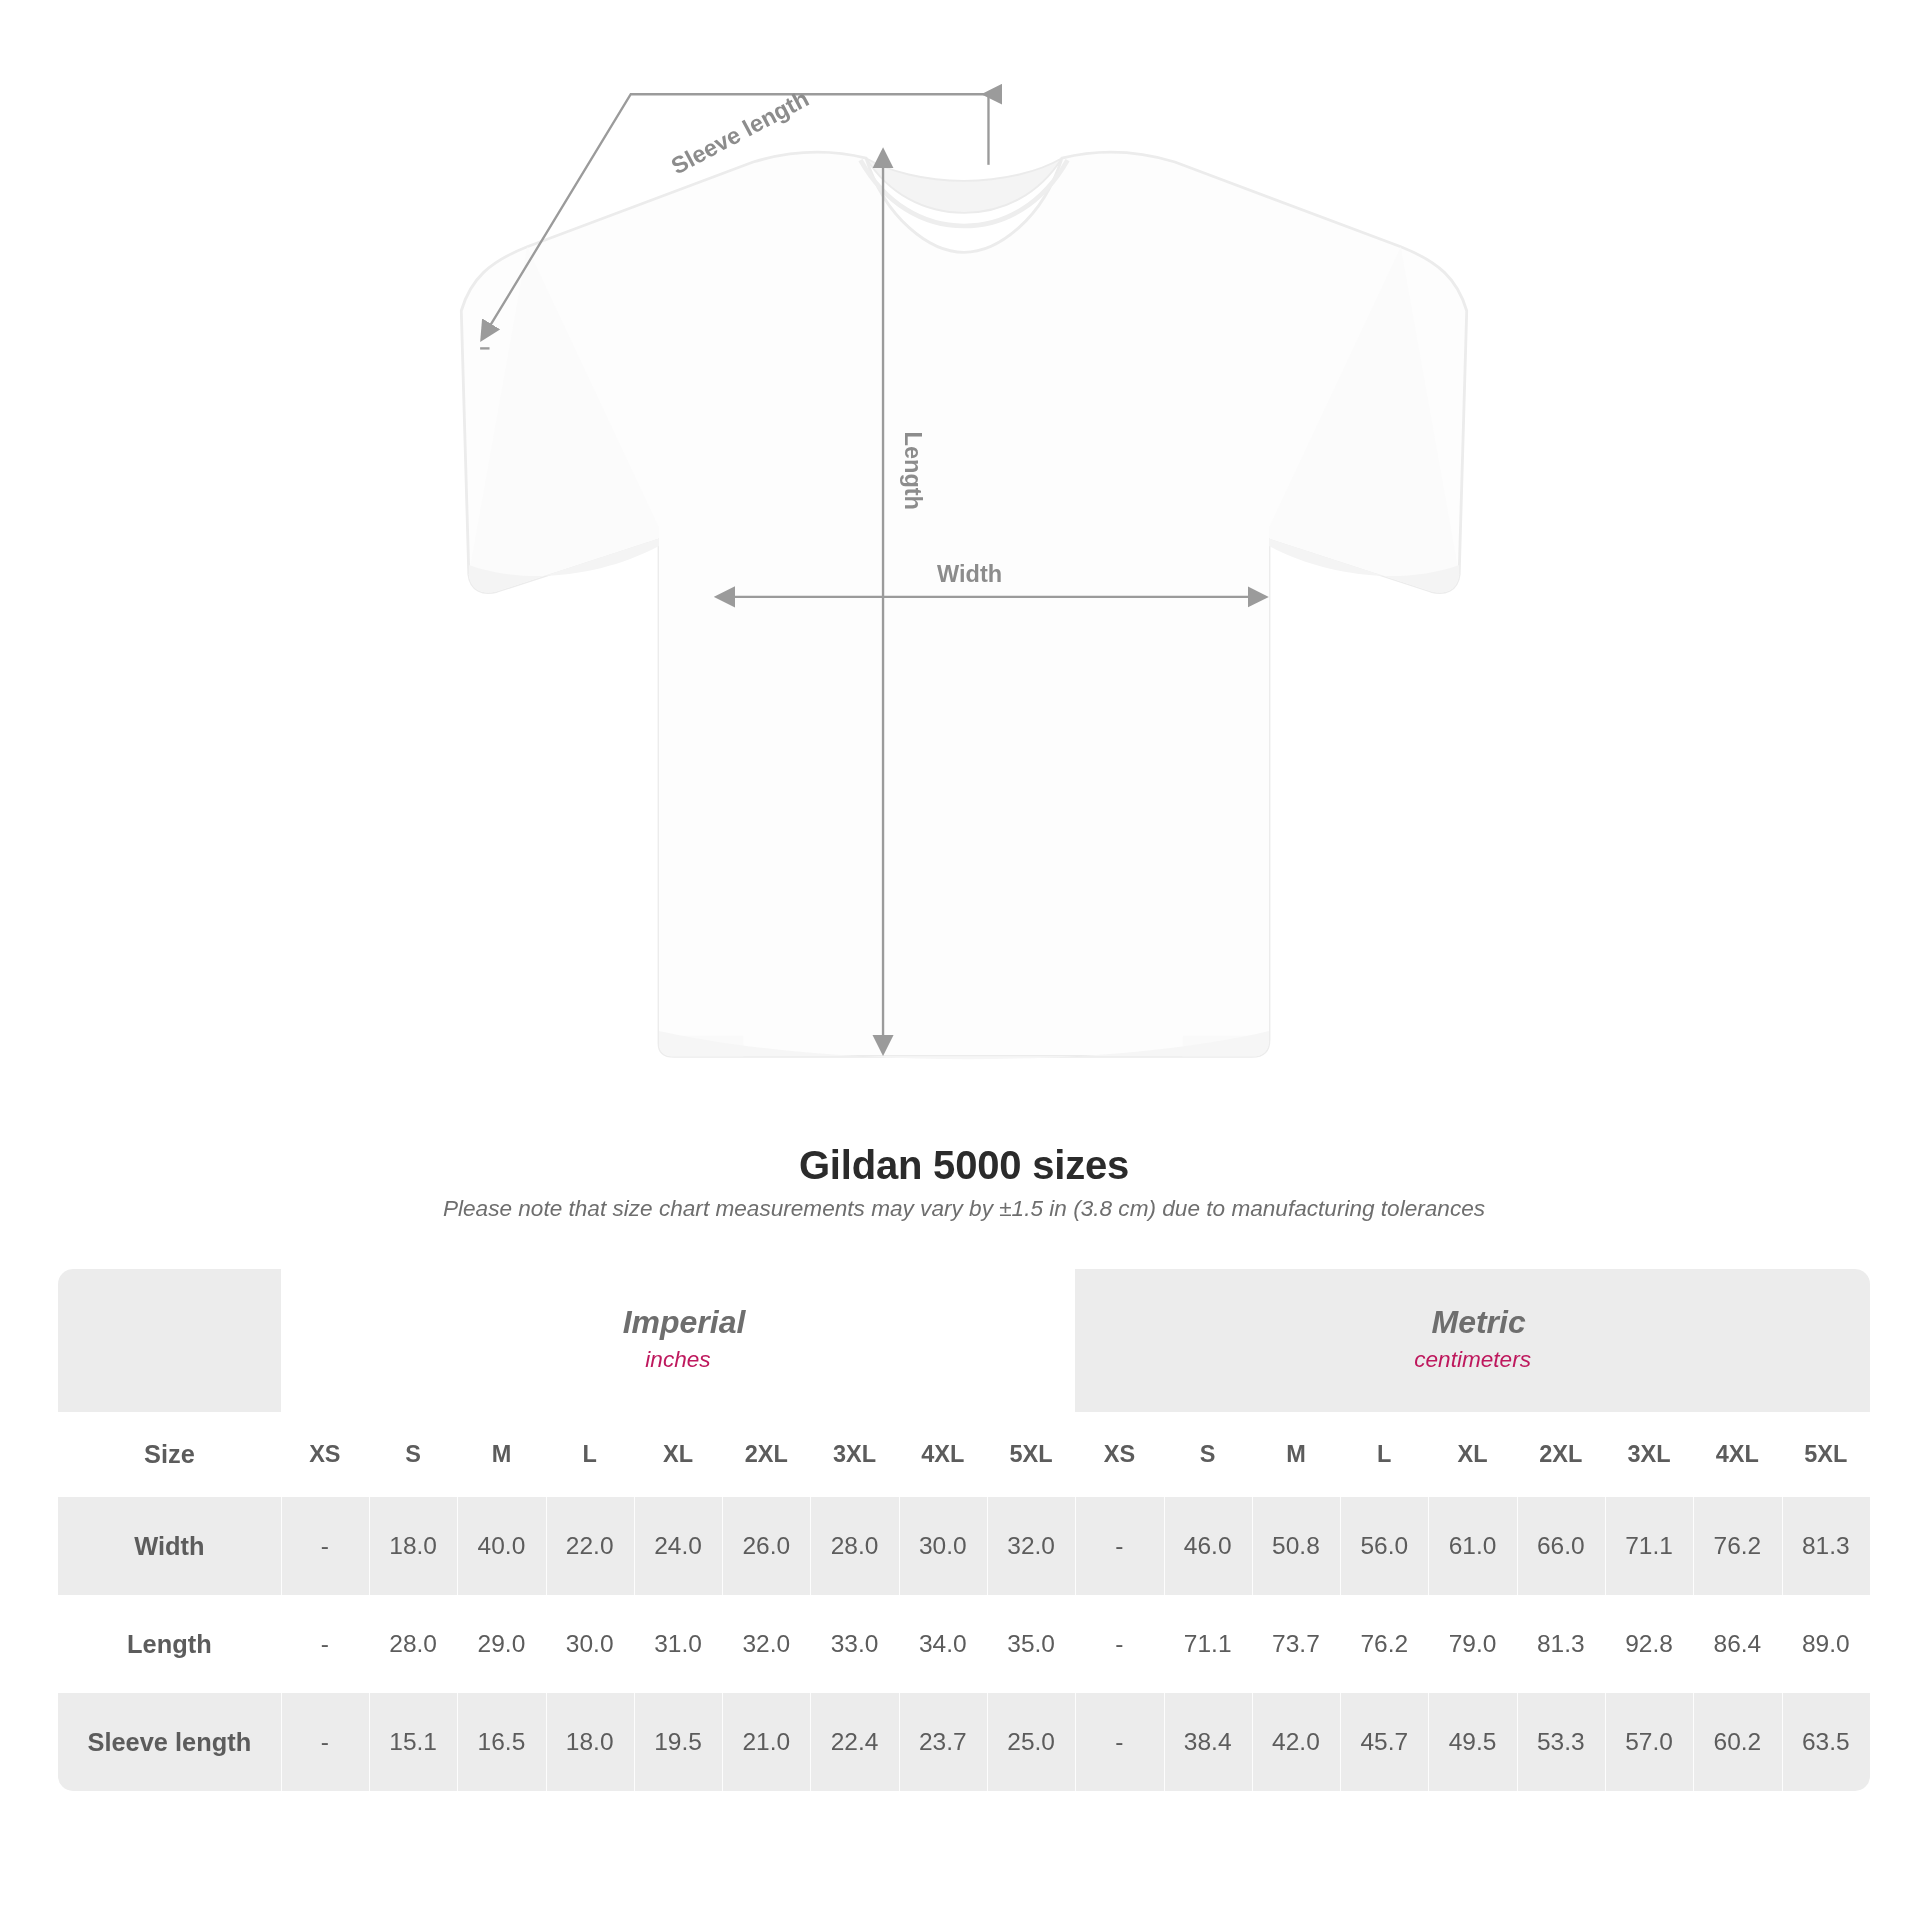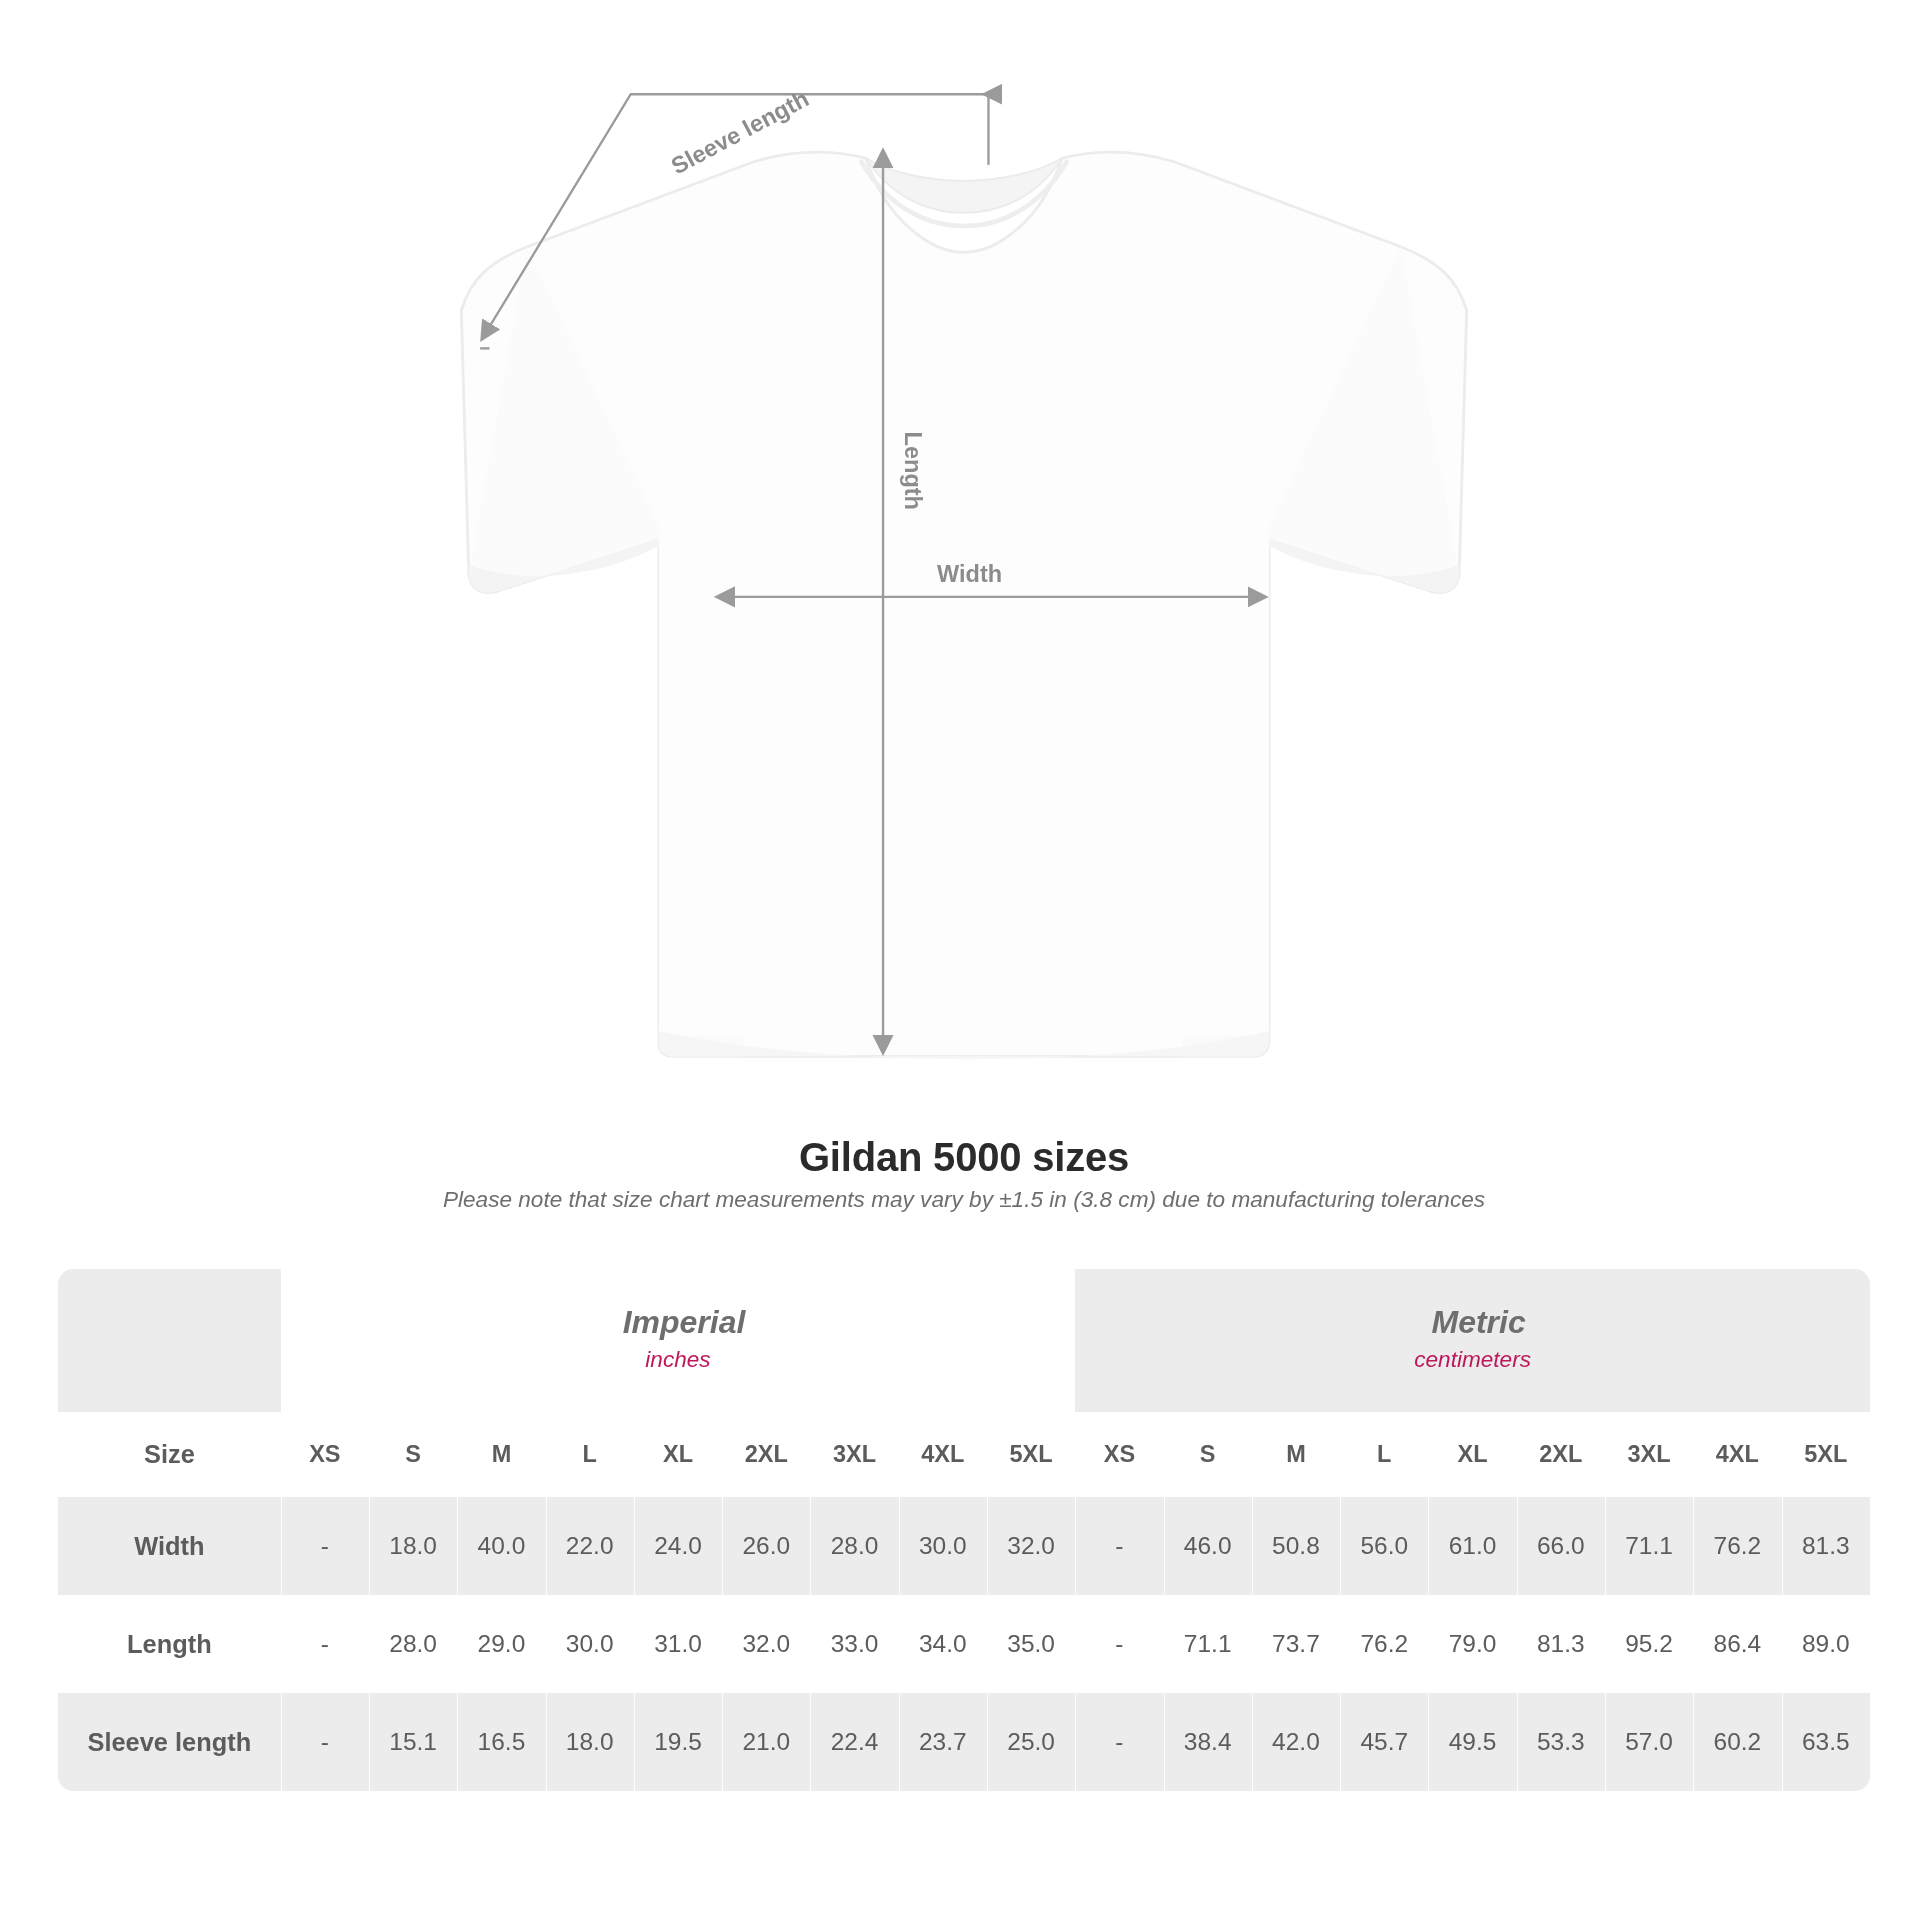--- a/index.html
+++ b/index.html
@@ -40,21 +40,21 @@
     top: 1135px;
     left: 0;
     width: 1928px;
     text-align: center;
   }
   .chart-title {
     font-size: 40px;
     font-weight: bold;
     color: #2b2b2b;
     letter-spacing: -0.2px;
-    margin: 0;
+    margin: 8px;
   }
   .chart-note {
     margin-top: 7px;
     font-size: 22.6px;
     font-style: italic;
     color: #6e6e6e;
   }
 
   
   .table-wrap {
@@ -314,21 +314,21 @@
           <td class="val">32.0</td>
           <td class="val">33.0</td>
           <td class="val">34.0</td>
           <td class="val">35.0</td>
           <td class="val">-</td>
           <td class="val">71.1</td>
           <td class="val">73.7</td>
           <td class="val">76.2</td>
           <td class="val">79.0</td>
           <td class="val">81.3</td>
-          <td class="val">95.2</td>
+          <td class="val">92.8</td>
           <td class="val">86.4</td>
           <td class="val">89.0</td>
         </tr>
 
         <tr class="data-row shaded last gridline">
           <td class="rowlabel corner-bl">Sleeve length</td>
           <td class="val">-</td>
           <td class="val">15.1</td>
           <td class="val">16.5</td>
           <td class="val">18.0</td>

